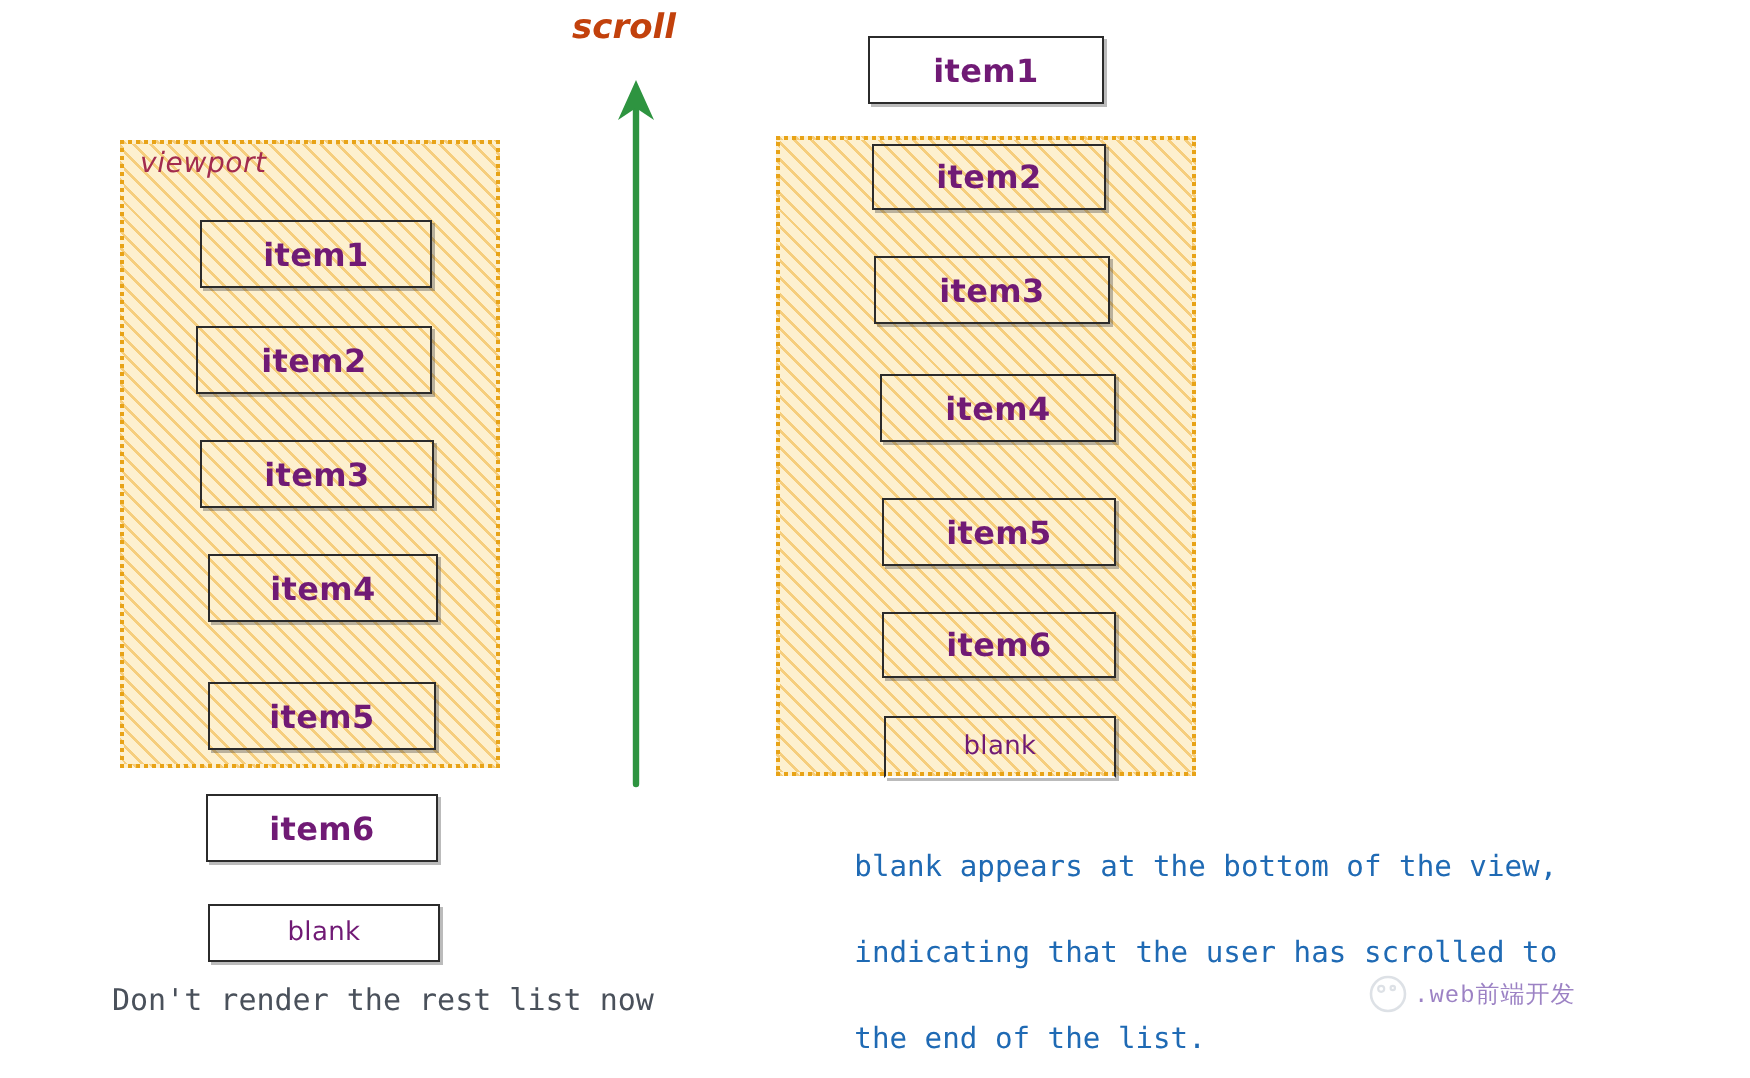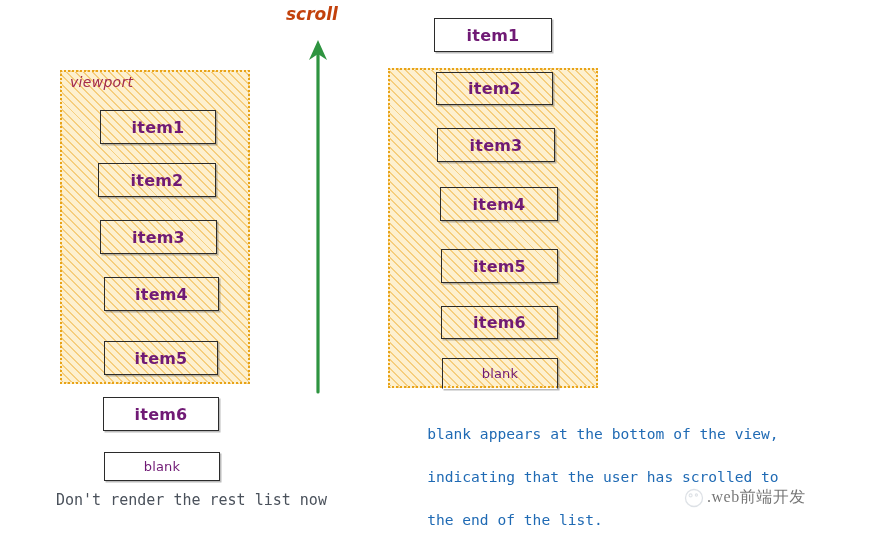--- a/index.html
+++ b/index.html
@@ -133,23 +133,23 @@
     position: absolute;
     left: 684px;
     top: 487px;
     display: flex;
     align-items: center;
     gap: 3px;
     opacity: 0.55;
     pointer-events: none;
   }
   #watermark .wm-text {
-    color: #000000;
-    font-family: Liberation Serif, serif;
-    font-size: 16px;
+    color: #4c1d95;
+    font-family: Liberation Mono, monospace;
+    font-size: 12px;
     letter-spacing: 0.5px;
     text-shadow:
       0 1px 0 #ffffff, 1px 0 0 #ffffff,
       0 -1px 0 #ffffff, -1px 0 0 #ffffff;
   }
 </style>
 </head>
 <body>
 
 <div class="canvas">

